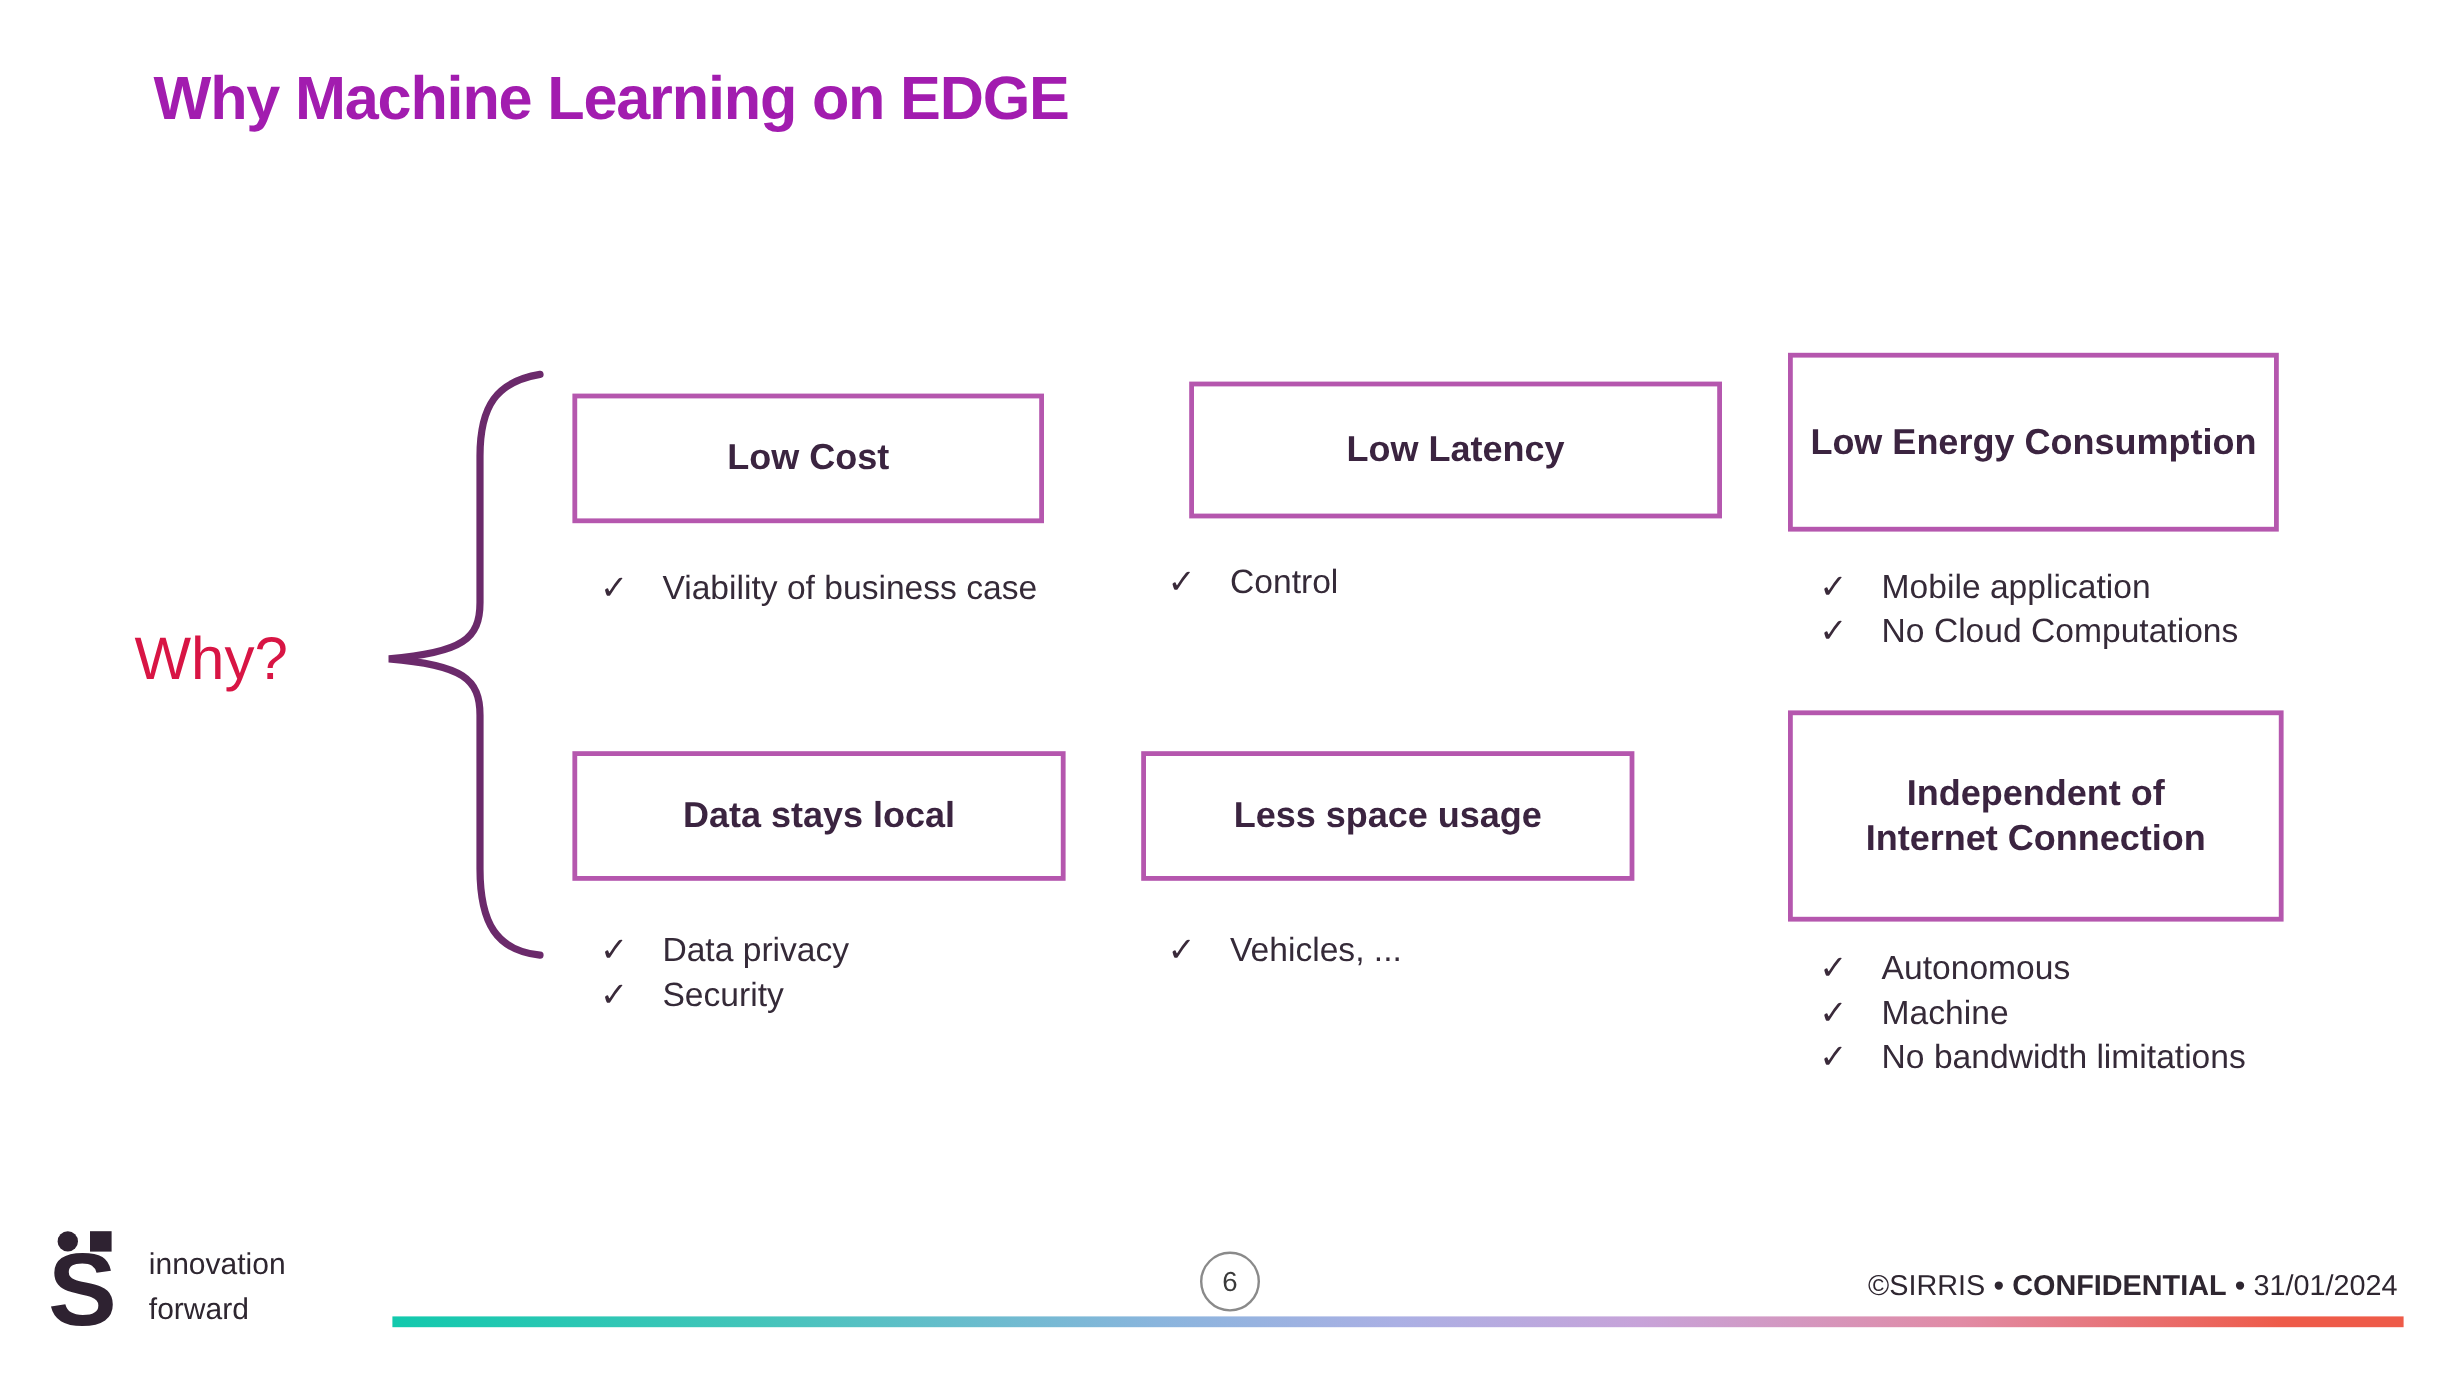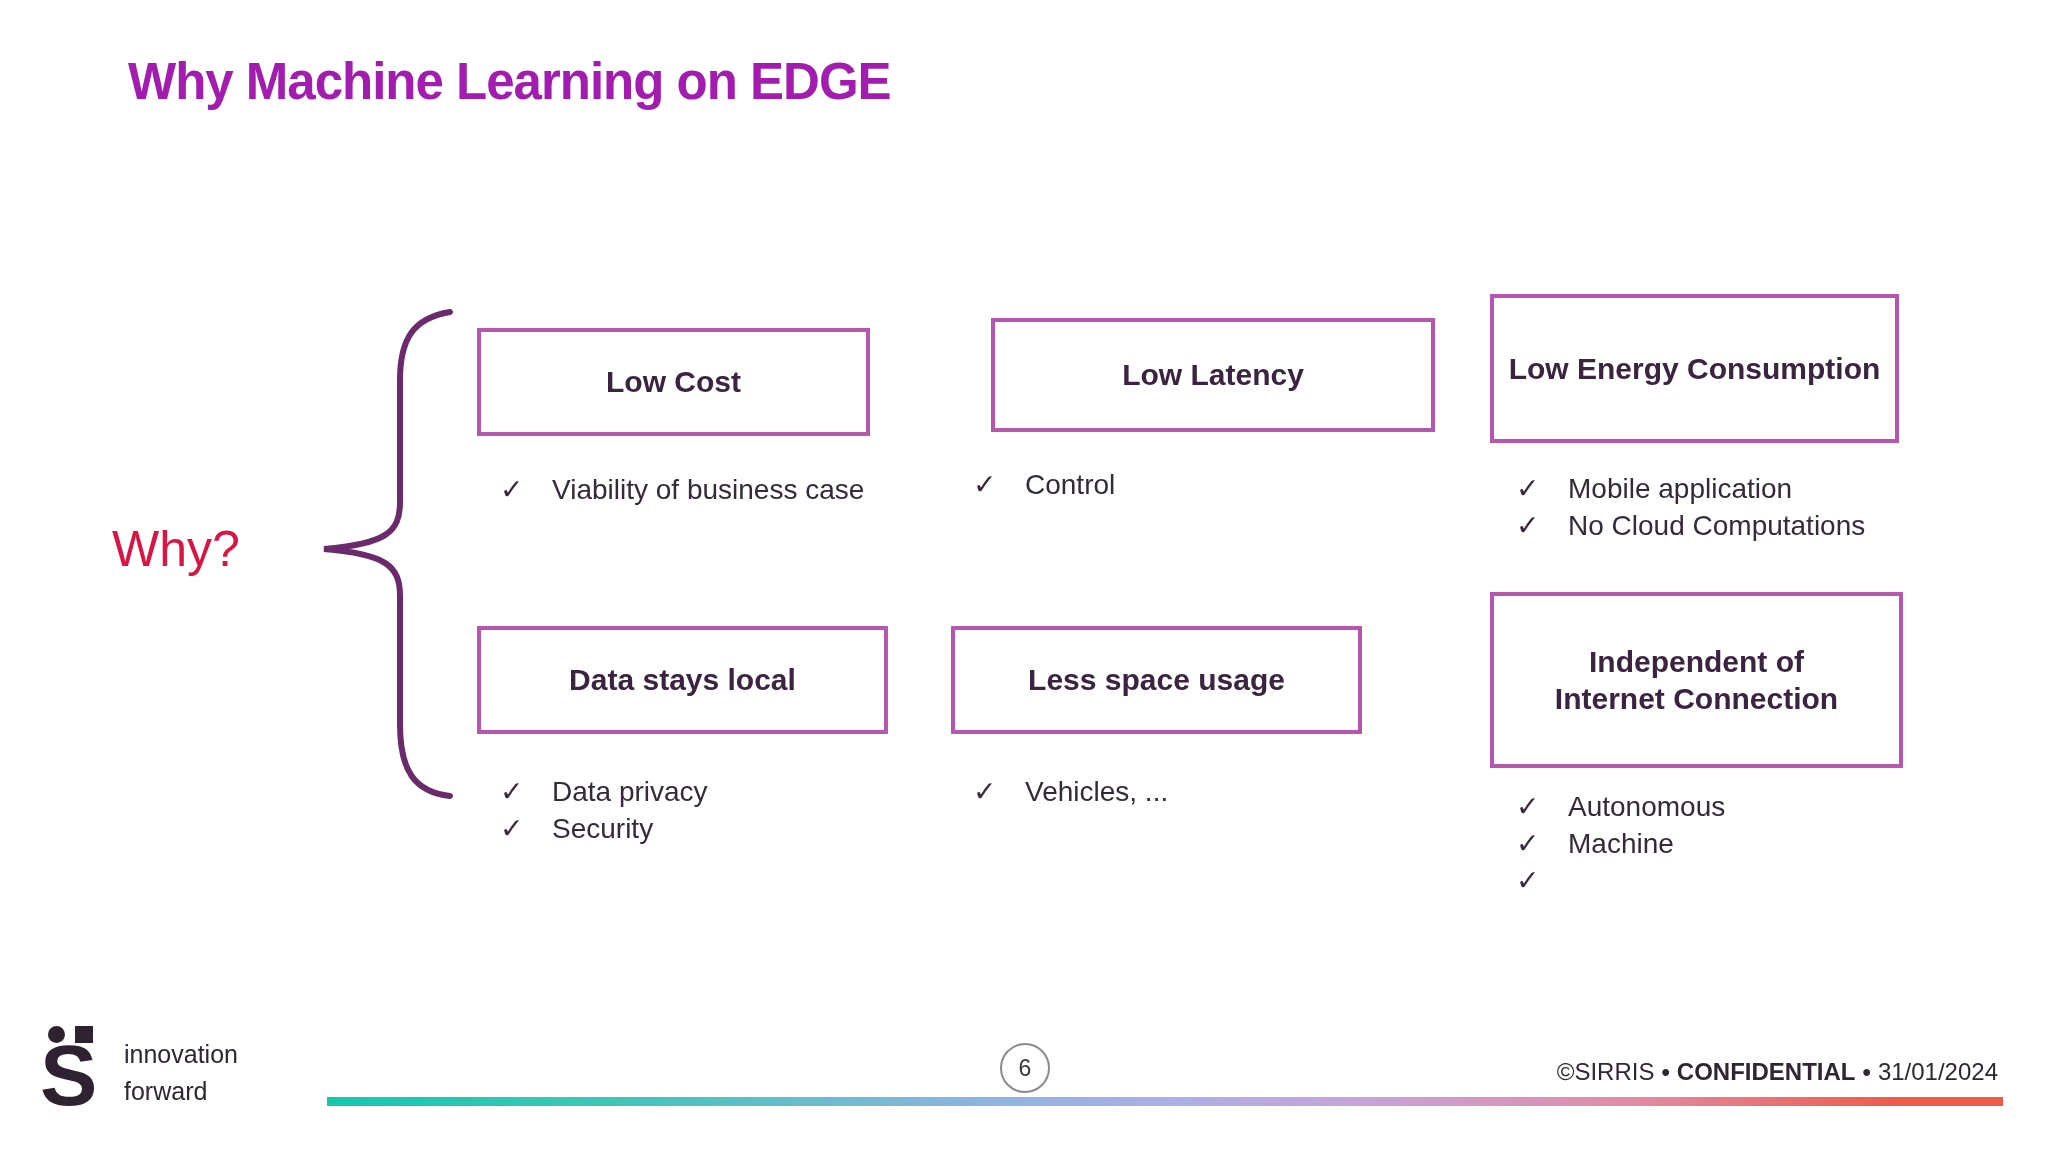--- a/index.html
+++ b/index.html
@@ -164,20 +164,21 @@
   <li>
     <span class="check">✓</span>
     <span>Autonomous</span>
   </li>
   <li>
     <span class="check">✓</span>
     <span>Machine</span>
   </li>
   <li>
     <span class="check">✓</span>
+    <span>No bandwidth limitations</span>
   </li>
 </ul>
 
 <div class="logo">
   <span class="dot-round"></span>
   <span class="dot-square"></span>
   <span class="logo-s">S</span>
 </div>
 
 <div class="brand">

